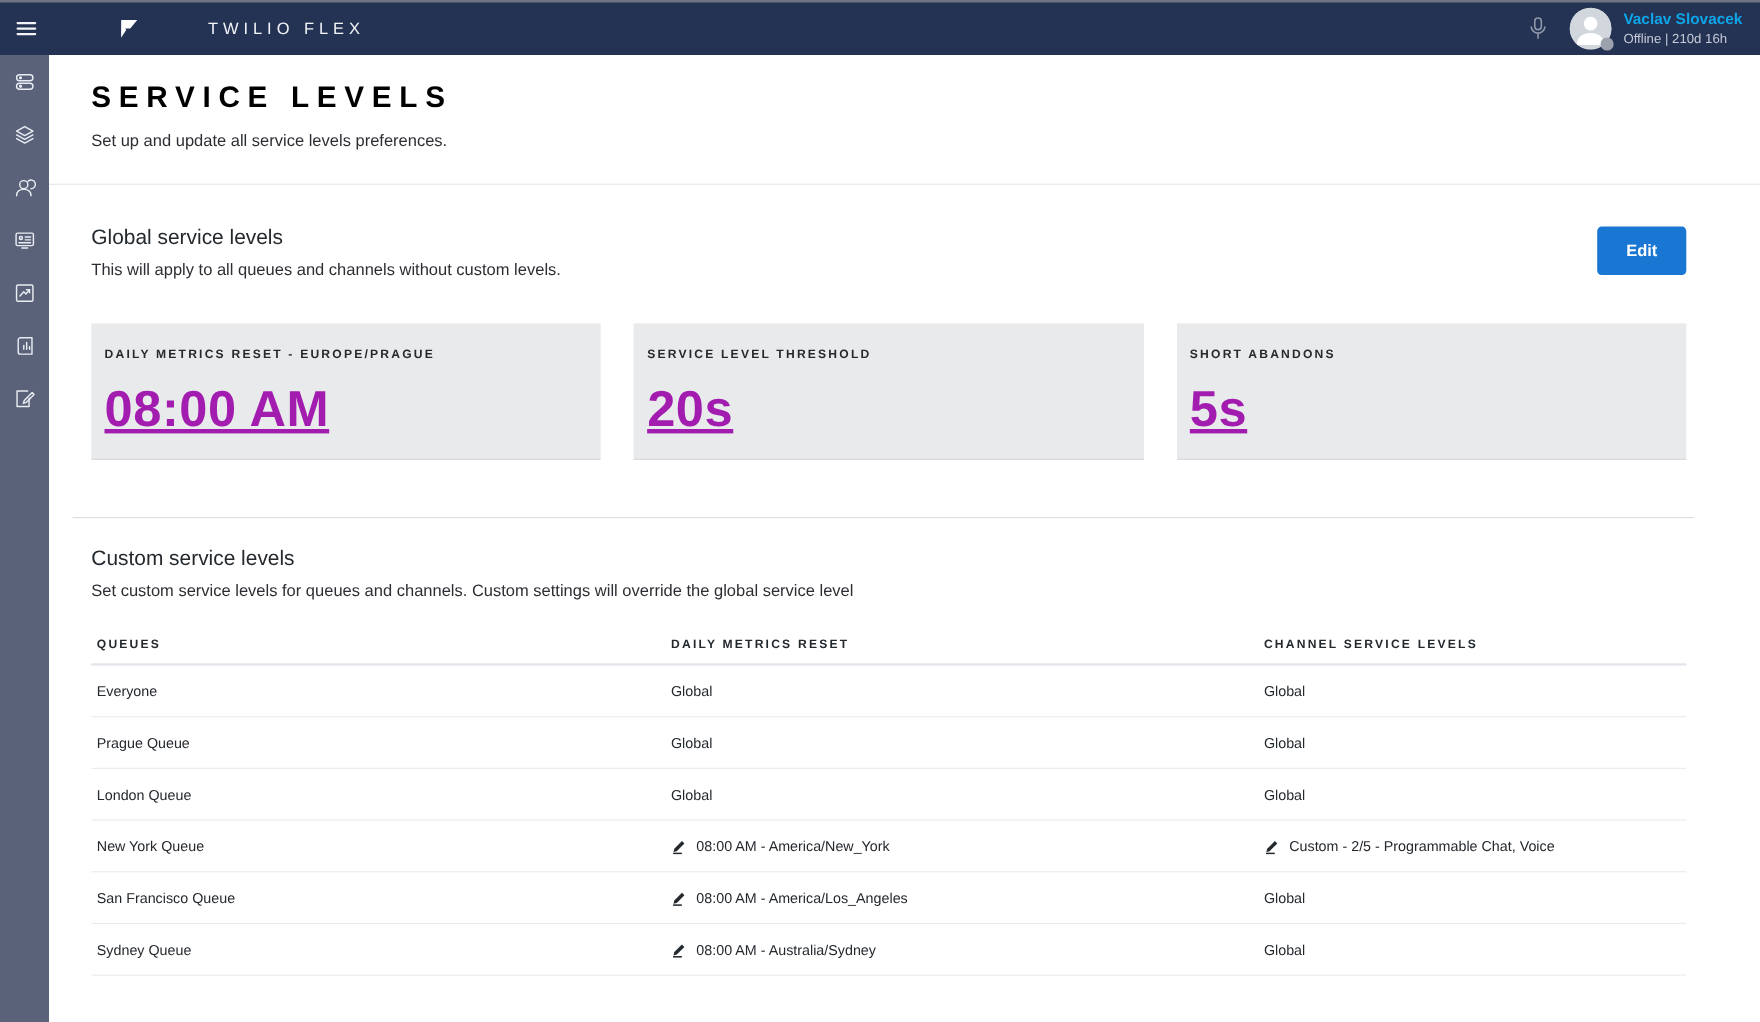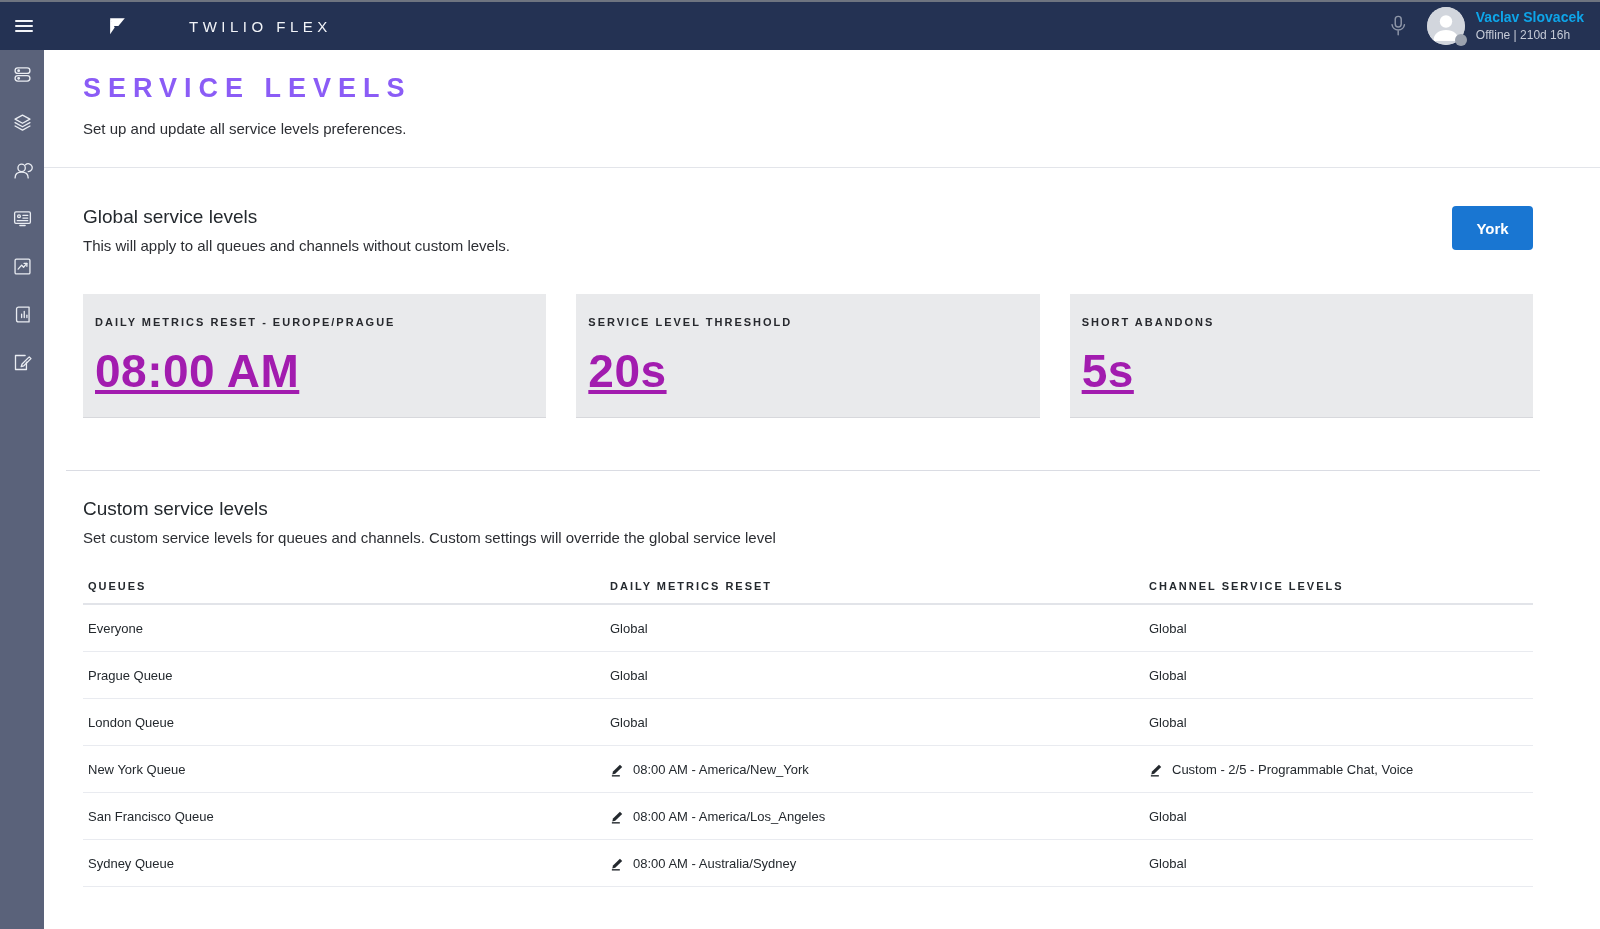--- a/index.html
+++ b/index.html
@@ -46,21 +46,21 @@
     width:44px; height:48px; display:flex; align-items:center; justify-content:center;
     cursor:pointer;
   }
   .side-icon svg { stroke:#e9ecf2; fill:none; stroke-width:1.5; stroke-linecap:round; stroke-linejoin:round; }
 
   
   .main { margin-left:44px; }
   .page-header { padding:23px 40px 0 39px; height:118px; border-bottom:1px solid #e3e5ea; }
   .page-title {
     margin:0 0 16px 0; font-size:27px; font-weight:700;
-    letter-spacing:7px; color:#8b5cf6;
+    letter-spacing:7px; color:#000000;
   }
   .page-subtitle { margin:0; font-size:15px; color:#2c2e33; }
 
   .section-global { position:relative; padding:38px 67px 0 39px; }
   .section-title { margin:0 0 9px 0; font-size:19px; font-weight:400; color:#24292e; }
   .section-desc { margin:0; font-size:15px; color:#2c2e33; }
   .edit-btn {
     position:absolute; top:38px; right:67px;
     width:81px; height:44px; border:none; border-radius:4px;
     background:#1976d2; color:#ffffff; font-size:15px; font-weight:700;
@@ -192,21 +192,21 @@
 <div class="main">
 
   <div class="page-header">
     <h1 class="page-title">SERVICE LEVELS</h1>
     <p class="page-subtitle">Set up and update all service levels preferences.</p>
   </div>
 
   <div class="section-global">
     <h2 class="section-title">Global service levels</h2>
     <p class="section-desc">This will apply to all queues and channels without custom levels.</p>
-    <button class="edit-btn">York</button>
+    <button class="edit-btn">Edit</button>
 
     <div class="cards">
       <div class="card">
         <div class="card-label">DAILY METRICS RESET - EUROPE/PRAGUE</div>
         <div class="card-value">08:00 AM</div>
       </div>
       <div class="card">
         <div class="card-label">SERVICE LEVEL THRESHOLD</div>
         <div class="card-value">20s</div>
       </div>

